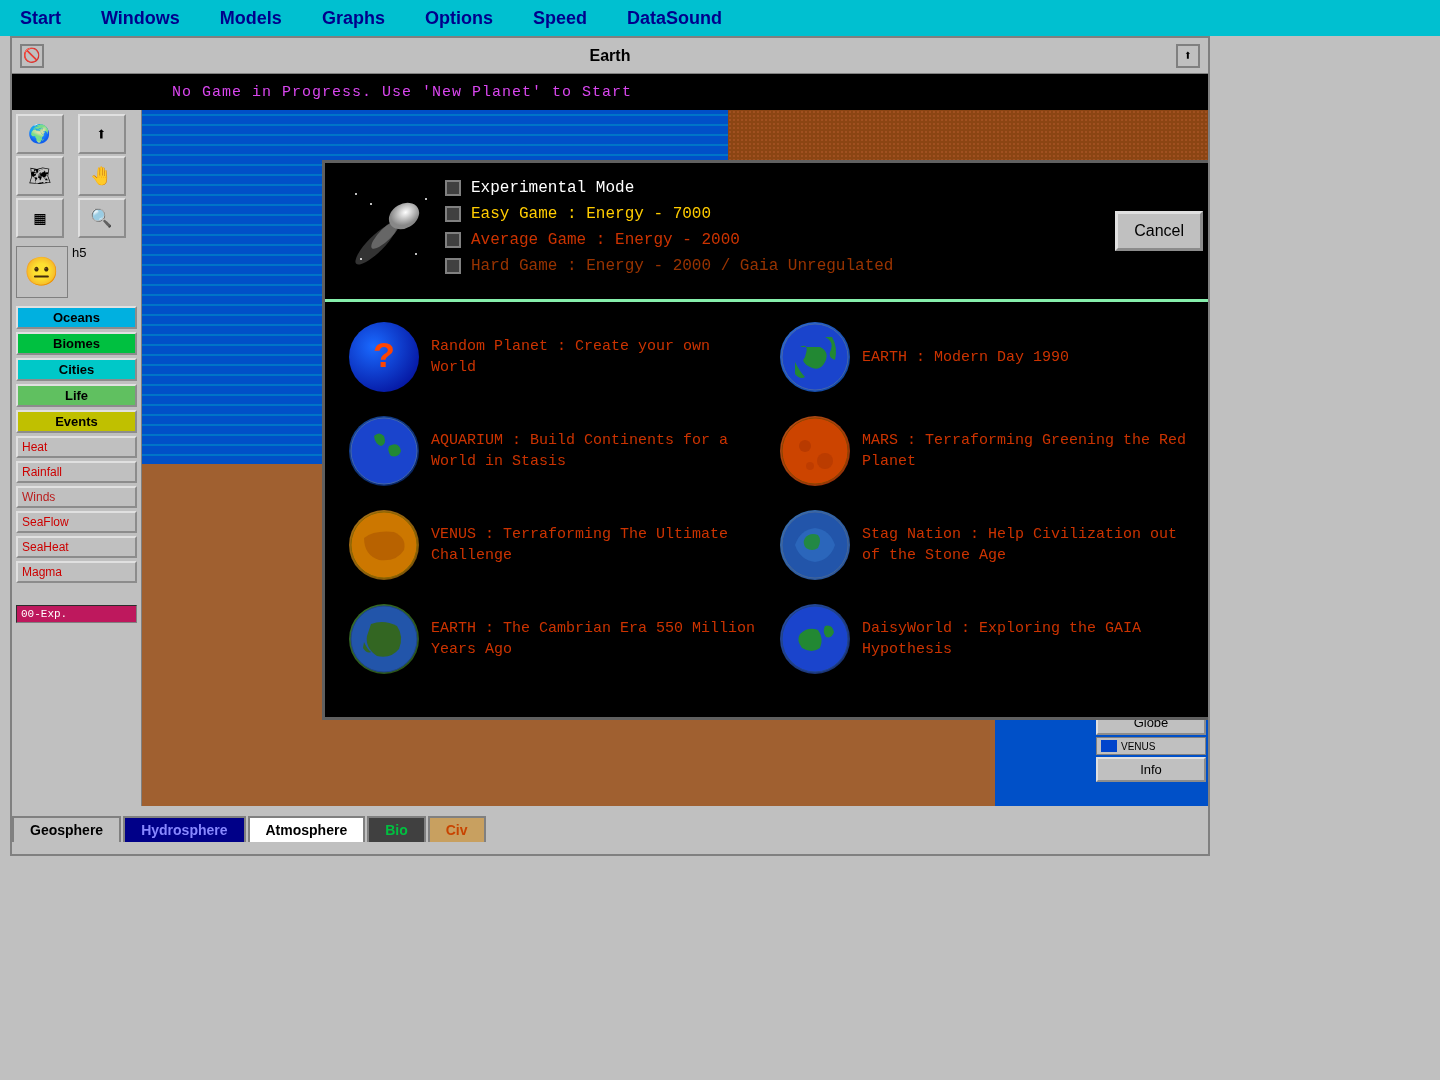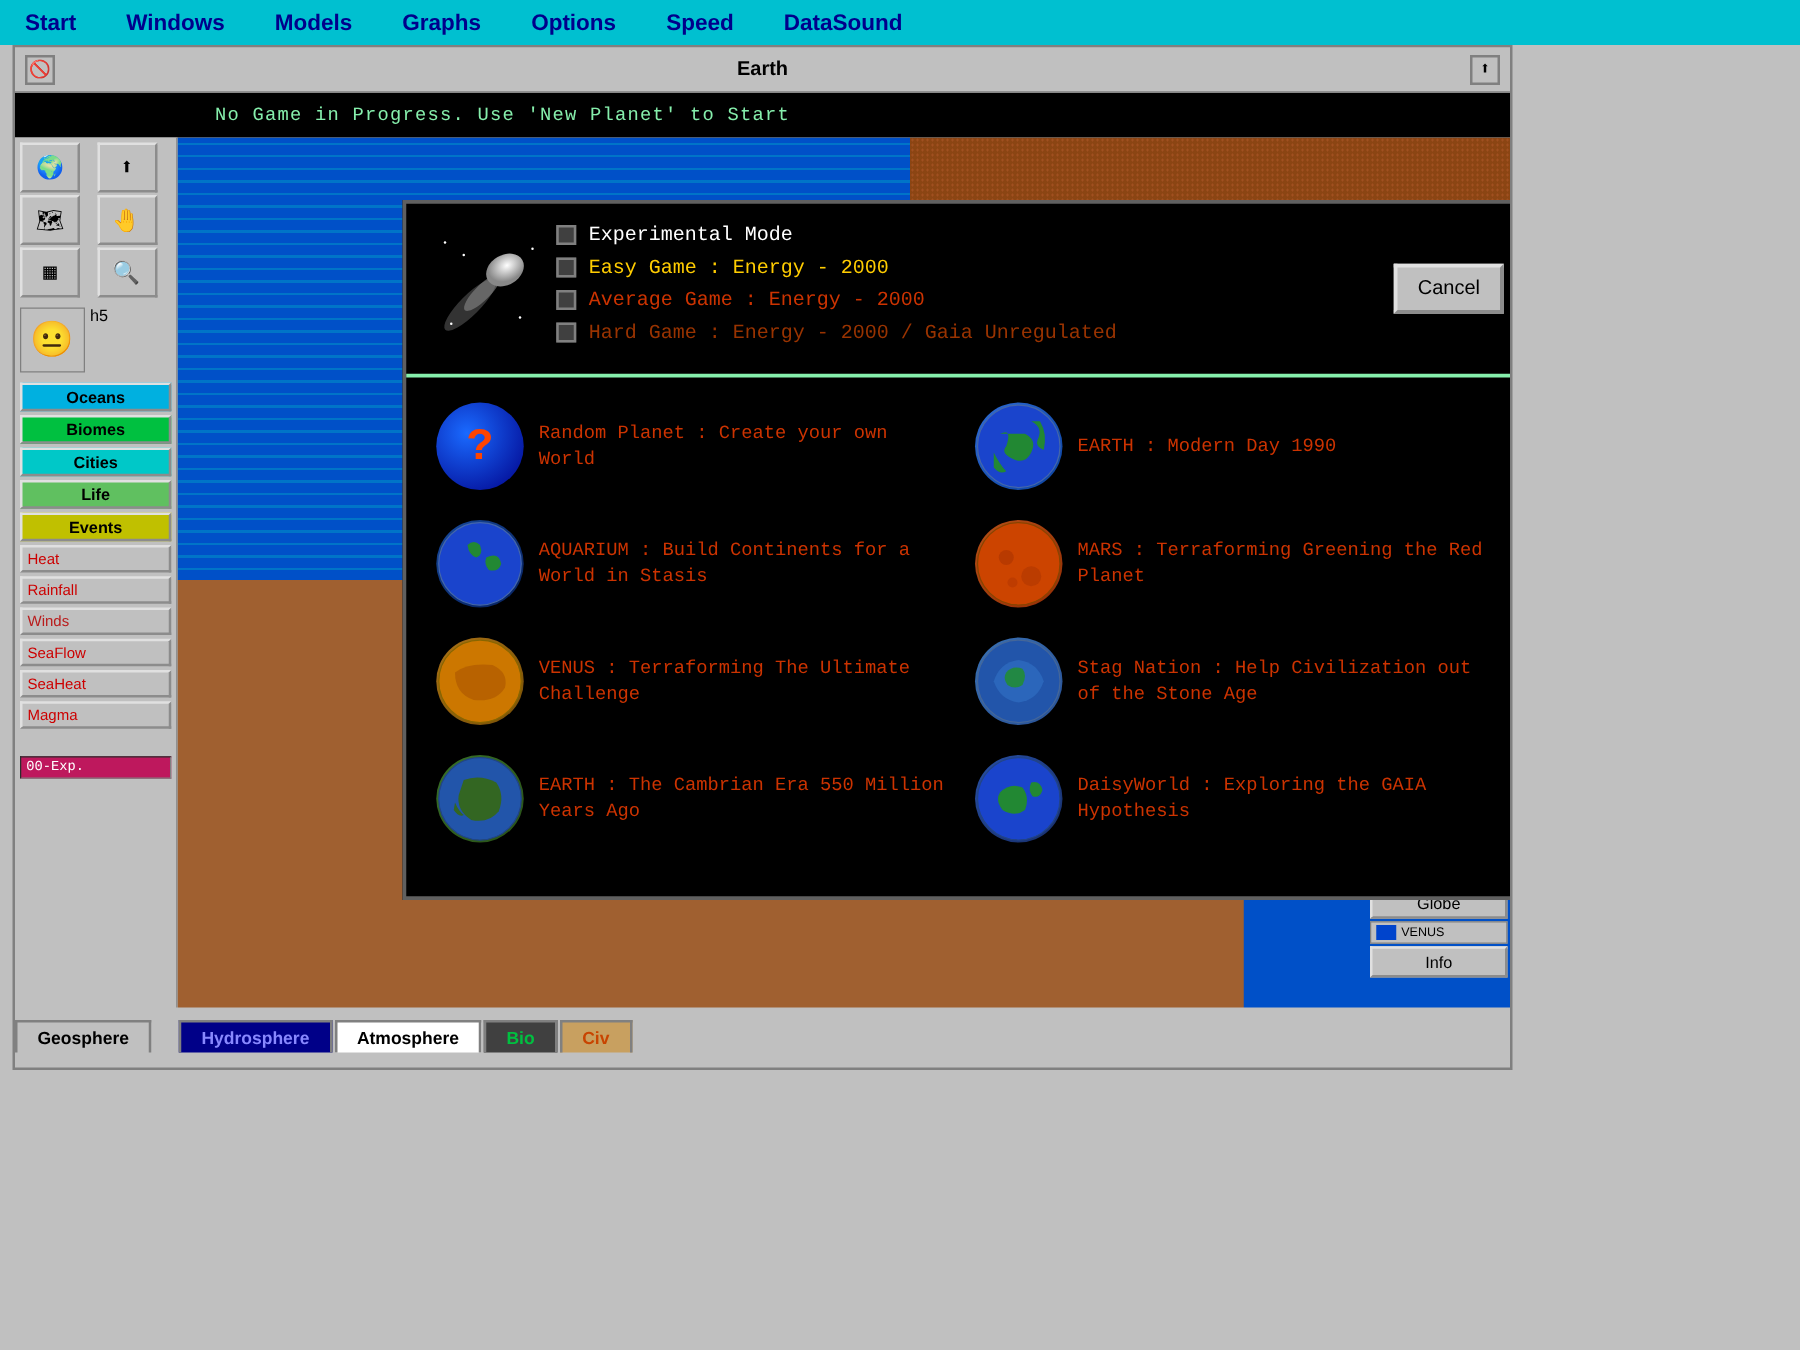--- a/index.html
+++ b/index.html
@@ -88,21 +88,21 @@
     
     #status-bar {
       width: 100%;
       height: 36px;
       background: black;
       display: flex;
       align-items: center;
       padding-left: 160px;
     }
     #status-text {
-      color: #86efac;
+      color: #d946ef;
       font-size: 15px;
       font-family: 'Courier New', monospace;
       letter-spacing: 1px;
     }
 
     
     #content-area {
       display: flex;
       width: 100%;
       height: calc(100% - 108px);
@@ -572,21 +572,21 @@
 
           <div id="dialog-options">
 
             <div class="option-row">
               <div class="checkbox"></div>
               <span class="option-label white">Experimental Mode</span>
             </div>
 
             <div class="option-row">
               <div class="checkbox"></div>
-              <span class="option-label yellow">Easy Game :   Energy - 2000</span>
+              <span class="option-label yellow">Easy Game :   Energy - 7000</span>
             </div>
 
             <div class="option-row">
               <div class="checkbox"></div>
               <span class="option-label red">Average Game : Energy - 2000</span>
             </div>
 
             <div class="option-row">
               <div class="checkbox"></div>
               <span class="option-label dark-red" style="color:#993300;">Hard Game :   Energy - 2000 / Gaia Unregulated</span>
@@ -700,19 +700,19 @@
           <span class="legend-label-small">VENUS</span>
         </div>
         <div class="rb-btn">Info</div>
       </div>
     </div>
 
   </div>
 
   <div id="bottom-tabs">
     <div class="tab normal">Geosphere</div>
-    <div class="tab blue" style="color:#8888ff; background:#000088;margin-left:20px;">Hydrosphere</div>
+    <div class="tab blue" style="color:#8888ff; background:#000088;">Hydrosphere</div>
     <div class="tab active-white">Atmosphere</div>
     <div class="tab green-text">Bio</div>
     <div class="tab tan">Civ</div>
   </div>
 
 </div>
 
 </body></html>

